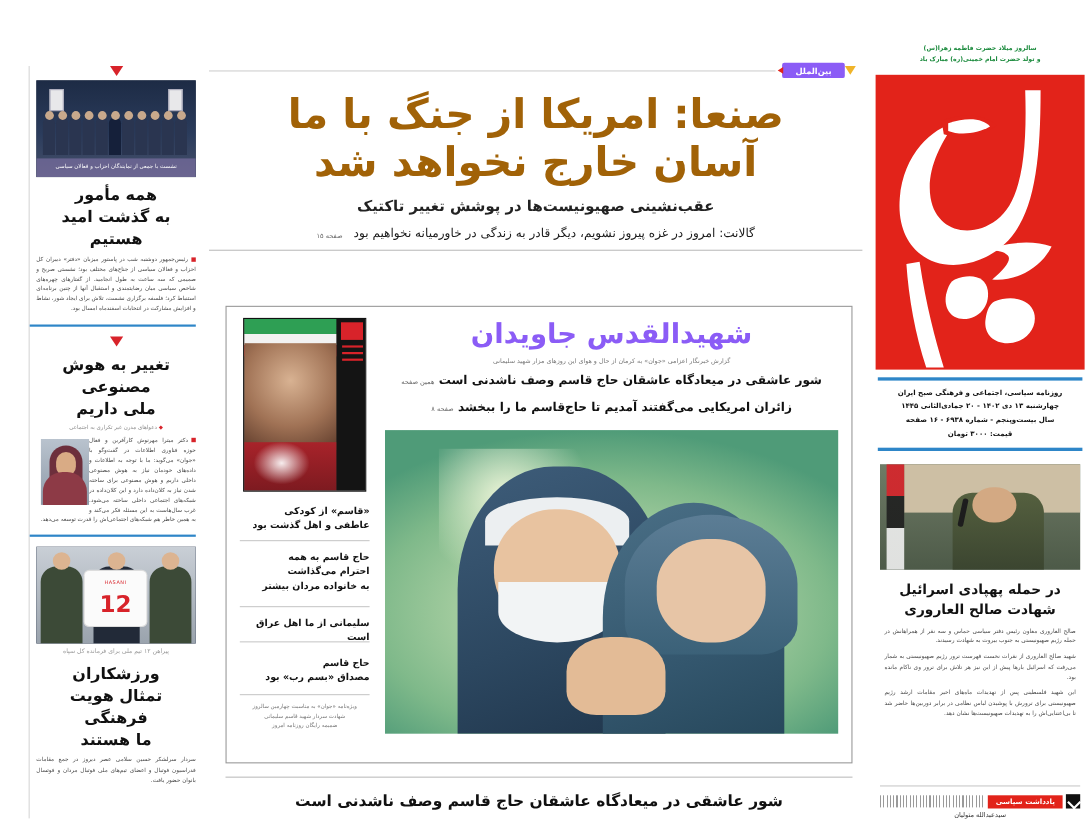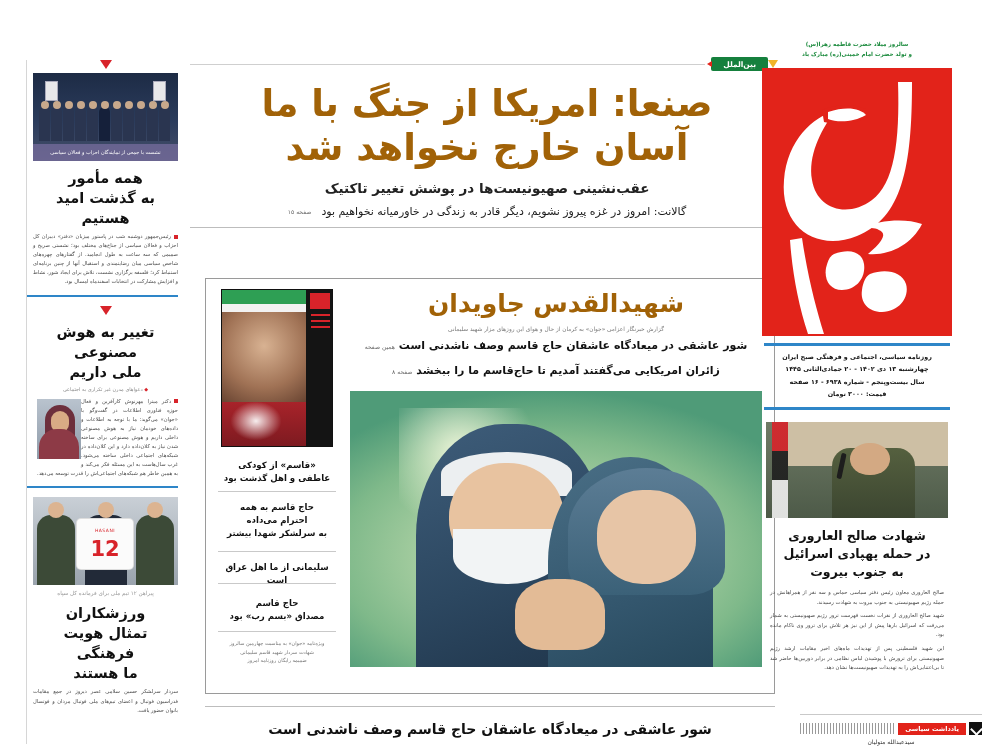--- a/index.html
+++ b/index.html
@@ -77,21 +77,21 @@
   .s3 .m.c { left:52px; background:#222a38; width:42px; }
   .s3 .m i { position:absolute; top:-13px; left:50%; margin-left:-8px; width:16px; height:16px; border-radius:50%; background:#dcb491; }
   .s3 .shirt { position:absolute; left:44px; top:22px; width:56px; height:50px; background:#fbfbfb; border-radius:4px; box-shadow:0 0 0 1px #ddd; }
   .s3 .num { position:absolute; left:52px; top:40px; width:40px; text-align:center; font-size:21px; font-weight:bold; color:#d8232a; font-family:"DejaVu Sans", sans-serif; }
   .s3 .nm { position:absolute; left:52px; top:31px; width:40px; text-align:center; font-size:4.5px; color:#d8232a; letter-spacing:.5px; }
 
   
   .center { position: absolute; left: 190px; top: 56px; width: 594px; }
   .tag-row { display: flex; align-items: center; gap: 0; height: 16px; }
   .tag-red {
-    background: #15803d; color: #fff; font-size: 7.5px; font-weight: bold;
+    background: #8b5cf6; color: #fff; font-size: 7.5px; font-weight: bold;
     padding: 2.5px 12px; border-radius: 2px; letter-spacing: .3px;
     position: relative;
   }
   .tag-red::after{
     content:""; position:absolute; left:-4px; top:50%; margin-top:-3px;
     border-top:3px solid transparent; border-bottom:3px solid transparent;
     border-right:5px solid #e2231a;
   }
   .tag-arrow {
     width: 0; height: 0; margin-right: 6px;
@@ -102,35 +102,35 @@
 
   .lead-head {
     font-size: 37px; font-weight: bold; color: #a16207;
     line-height: 1.18; text-align: center; letter-spacing: -1px;
     margin: 10px 0 0 0;
   }
   .lead-sub {
     font-size: 13.5px; font-weight: bold; color: #222;
     text-align: center; margin-top: 11px; letter-spacing: -.2px;
   }
-  .lead-dek-row { display:flex; align-items:center; justify-content:center; gap:10px; margin-top:9px; }
+  .lead-dek-row { display:flex; align-items:flex-end; justify-content:center; gap:10px; margin-top:9px; }
   .lead-dek { font-size: 11px; color: #1a1a1a; }
   .pg-ref { font-size: 6px; color: #666; white-space: nowrap; }
   .center-rule { margin-top: 9px; height:1px; background:#bdbdbd; }
 
   
   .feature {
     position: absolute; left: 205px; top: 278px;
     width: 570px; height: 416px;
     border: 1px solid #9a9a9a; background: #fff;
   }
   .feat-inner { position: relative; width: 100%; height: 100%; }
   .feat-head {
     position:absolute; right: 12px; top: 10px; width: 412px;
-    font-size: 25px; font-weight: bold; color: #a16207;
+    font-size: 25px; font-weight: bold; color: #8b5cf6;
     text-align: center; letter-spacing: -.6px;
   }
   .feat-kick {
     position:absolute; right: 12px; top: 47px; width: 412px;
     font-size: 5.8px; color: #777; text-align: center;
   }
   .feat-l1 {
     position:absolute; right: 12px; top: 60px; width: 412px;
     font-size: 11px; font-weight: bold; color: #111; text-align: center;
   }
@@ -191,36 +191,36 @@
   .mag .portrait { position:absolute; left:0; top:14%; width:76%; height:62%;
     background: radial-gradient(circle at 50% 35%, #d8b292 0%, #a07255 55%, #5d3a2a 100%); }
   .mag .uni { position:absolute; left:0; bottom:0; width:76%; height:28%;
     background: linear-gradient(#a8232a,#7d1a20); }
   .mag .sidebarblk { position:absolute; right:0; top:0; width:24%; height:100%; background:#141414; }
   .mag .logo { position:absolute; right:2px; top:3px; width:20px; height:16px; background:#d8232a; }
   .mag .mt { position:absolute; right:2px; width:19px; height:2px; background:#d8232a; }
   .mag .calli { position:absolute; left:8%; bottom:4%; width:46%; height:24%;
     background: radial-gradient(ellipse at 50% 50%, rgba(255,255,255,.92), rgba(255,255,255,0) 72%); }
 
-  .rail-item { position:absolute; left: 12px; width: 118px; text-align:center; }
+  .rail-item { position:absolute; left: 12px; width: 118px; text-align:right; }
   .rail-item .t { font-size: 8.6px; font-weight: bold; color: #111; line-height: 1.5; }
   .rail-sep { position:absolute; left: 12px; width: 118px; height:1px; background:#c9c9c9; }
   .rail-foot { position:absolute; left: 12px; width: 118px; text-align:center;
     font-size: 5px; color:#777; line-height:1.7; }
 
   
   .bottom-strip { position:absolute; left: 205px; top: 706px; width: 570px; }
   .bottom-strip .ln { height:1px; background:#bdbdbd; }
   .bottom-strip .txt {
     margin-top: 14px; text-align:center; font-size: 14px;
     font-weight: bold; color:#111; letter-spacing:-.2px;
   }
 
   
-  .rightcol { position: absolute; left: 756px; top: 0; width: 202px; height: 649px; }
+  .rightcol { position: absolute; left: 790px; top: 0; width: 202px; height: 649px; }
   .greet {
     text-align:center; color:#1a8a3c; font-size: 5.6px;
     line-height: 1.75; padding-top: 40px; font-weight: bold;
   }
   .logo-block {
     margin: 8px 6px 0 6px; height: 268px; background: #e2231a;
     position: relative; overflow: hidden;
   }
   .logo-svg { position:absolute; inset:0; }
   .mast-rule { height: 3px; background: #2e86c8; margin: 7px 8px 0 8px; }
@@ -458,22 +458,22 @@
       </div>
 
       <div class="rail-item" style="top:180px;">
         <div class="t">«قاسم» از کودکی</div>
         <div class="t">عاطفی و اهل گذشت بود</div>
       </div>
       <div class="rail-sep" style="top:212px;"></div>
 
       <div class="rail-item" style="top:222px;">
         <div class="t">حاج قاسم به همه</div>
-        <div class="t">احترام می‌داده</div>
-        <div class="t">به سرلشکر شهدا بیشتر</div>
+        <div class="t">احترام می‌گذاشت</div>
+        <div class="t">به خانواده مردان بیشتر</div>
       </div>
       <div class="rail-sep" style="top:272px;"></div>
 
       <div class="rail-item" style="top:282px;">
         <div class="t">سلیمانی از ما اهل عراق است</div>
       </div>
       <div class="rail-sep" style="top:304px;"></div>
 
       <div class="rail-item" style="top:318px;">
         <div class="t">حاج قاسم</div>
@@ -524,23 +524,22 @@
 
     <div class="r-photo">
       <span class="wall"></span>
       <span class="flagL"></span>
       <span class="man"></span>
       <span class="head"></span>
       <span class="phone"></span>
     </div>
 
     <div class="r-head">
+      <div>در حمله پهپادی اسرائیل</div>
       <div>شهادت صالح العاروری</div>
-      <div>در حمله پهپادی اسرائیل</div>
-      <div>به جنوب بیروت</div>
     </div>
 
     <div class="r-body">
       <p>صالح العاروری معاون رئیس دفتر سیاسی حماس و سه نفر از همراهانش در حمله رژیم صهیونیستی به جنوب بیروت به شهادت رسیدند.</p>
       <p>شهید صالح العاروری از نفرات نخست فهرست ترور رژیم صهیونیستی به شمار می‌رفت که اسرائیل بارها پیش از این نیز هر تلاش برای ترور وی ناکام مانده بود.</p>
       <p>این شهید فلسطینی پس از تهدیدات ماه‌های اخیر مقامات ارشد رژیم صهیونیستی برای ترورش با پوشیدن لباس نظامی در برابر دوربین‌ها حاضر شد تا بی‌اعتنایی‌اش را به تهدیدات صهیونیست‌ها نشان دهد.</p>
     </div>
   </div>
 
   <div class="note-rule"></div>

